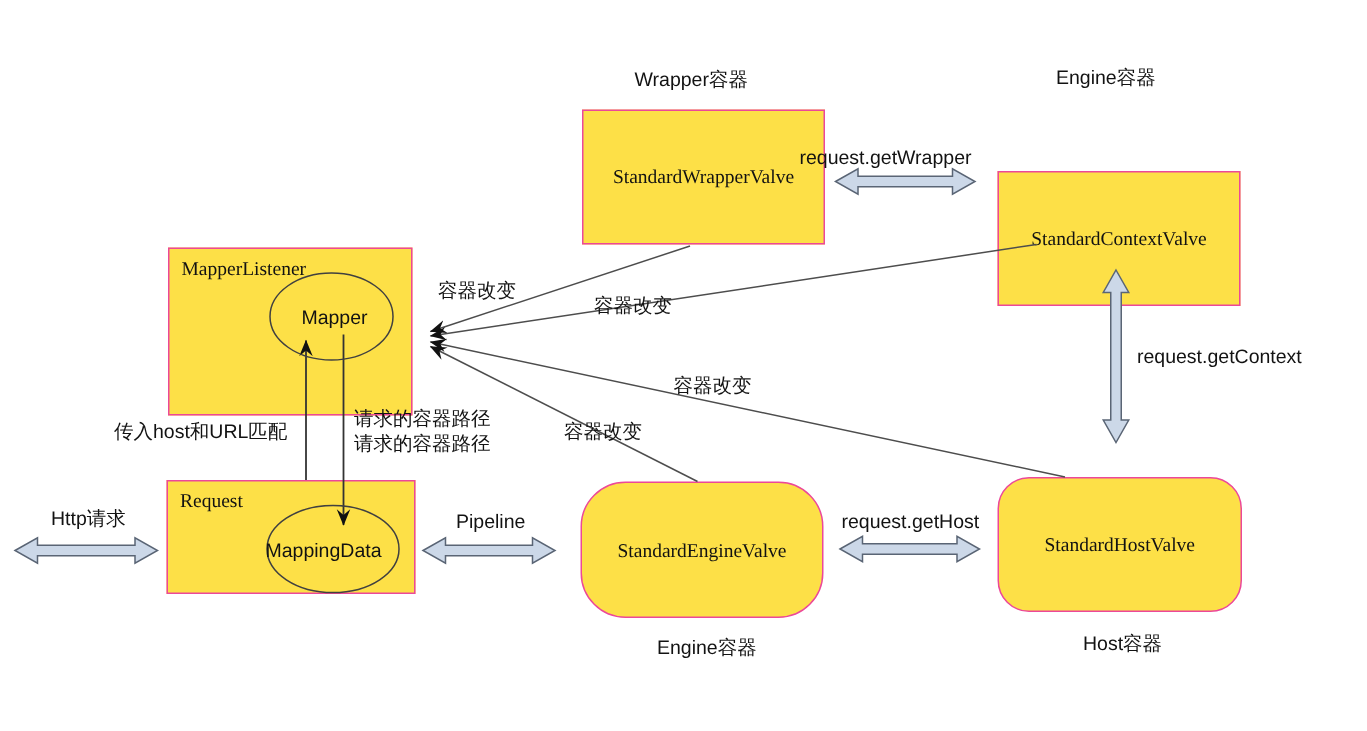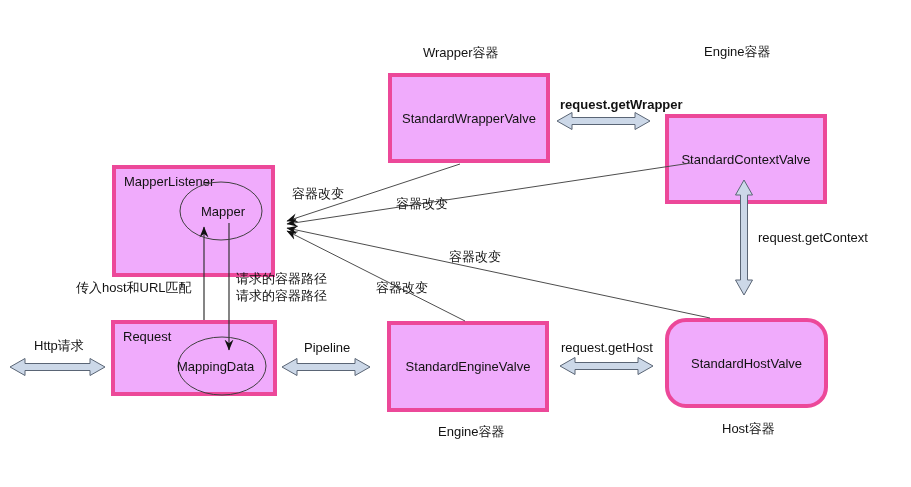--- a/index.html
+++ b/index.html
@@ -1,22 +1,22 @@
 <!DOCTYPE html>
 <html><head>
 <meta charset="utf-8">
 <style>
   html,body{margin:0;padding:0;background:#fff;}
   .canvas{
     position:relative;width:911px;height:487px;background:#ffffff;
     font-family:"Liberation Sans",sans-serif;color:#121212;overflow:hidden;
   }
   .box{
-    position:absolute;background:#f0abfc;border:4px solid #ec4899;
-    box-sizing:border-box;z-index:1;
+    position:absolute;background:#fde047;border:1px solid #ec4899;
+    box-sizing:border-box;z-index:1;font-family:Liberation Serif, serif;
   }
   .box.center{display:flex;align-items:center;justify-content:center;}
   .box-label{font-size:13px;white-space:nowrap;}
   .corner-label{position:absolute;left:8px;top:5px;font-size:13px;white-space:nowrap;}
   svg.overlay{position:absolute;left:0;top:0;z-index:5;pointer-events:none;}
   .lbl{position:absolute;font-size:13px;white-space:nowrap;z-index:6;line-height:15px;}
   .lbl.two-line{line-height:17px;}
 </style>
 </head>
 <body>
@@ -32,21 +32,21 @@
   </div>
 
   <div class="box" style="left:112px;top:165px;width:163px;height:112px;">
     <span class="corner-label">MapperListener</span>
   </div>
 
   <div class="box" style="left:111px;top:320px;width:166px;height:76px;">
     <span class="corner-label">Request</span>
   </div>
 
-  <div class="box center" style="left:387px;top:321px;width:162px;height:91px;">
+  <div class="box center" style="left:387px;top:321px;width:162px;height:91px;border-radius:30px;">
     <span class="box-label">StandardEngineValve</span>
   </div>
 
   <div class="box center" style="left:665px;top:318px;width:163px;height:90px;border-radius:21px;">
     <span class="box-label">StandardHostValve</span>
   </div>
 
   <svg class="overlay" width="911" height="487" viewBox="0 0 911 487">
     <defs>
       <marker id="ah" markerUnits="userSpaceOnUse" markerWidth="12" markerHeight="11" refX="10.5" refY="5.5" orient="auto">
@@ -76,21 +76,21 @@
   <div class="lbl" style="left:177px;top:359px;width:90px;text-align:left;">MappingData</div>
 
   <div class="lbl" style="left:423px;top:45px;">Wrapper容器</div>
   <div class="lbl" style="left:704px;top:44px;">Engine容器</div>
   <div class="lbl" style="left:438px;top:424px;">Engine容器</div>
   <div class="lbl" style="left:722px;top:421px;">Host容器</div>
 
   <div class="lbl" style="left:34px;top:338px;">Http请求</div>
   <div class="lbl" style="left:304px;top:340px;">Pipeline</div>
   <div class="lbl" style="left:561px;top:340px;">request.getHost</div>
-  <div class="lbl" style="left:560px;top:97px;font-weight:bold;">request.getWrapper</div>
+  <div class="lbl" style="left:533px;top:97px;">request.getWrapper</div>
   <div class="lbl" style="left:758px;top:230px;">request.getContext</div>
 
   <div class="lbl" style="left:292px;top:186px;">容器改变</div>
   <div class="lbl" style="left:396px;top:196px;">容器改变</div>
   <div class="lbl" style="left:449px;top:249px;">容器改变</div>
   <div class="lbl" style="left:376px;top:280px;">容器改变</div>
 
   <div class="lbl" style="left:76px;top:280px;">传入host和URL匹配</div>
 
   <div class="lbl two-line" style="left:236px;top:270px;">

